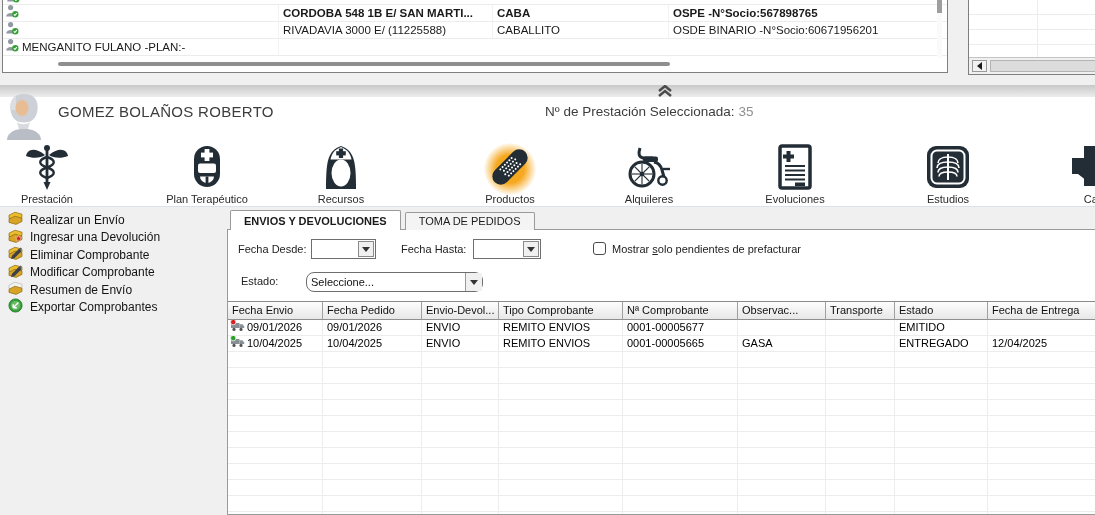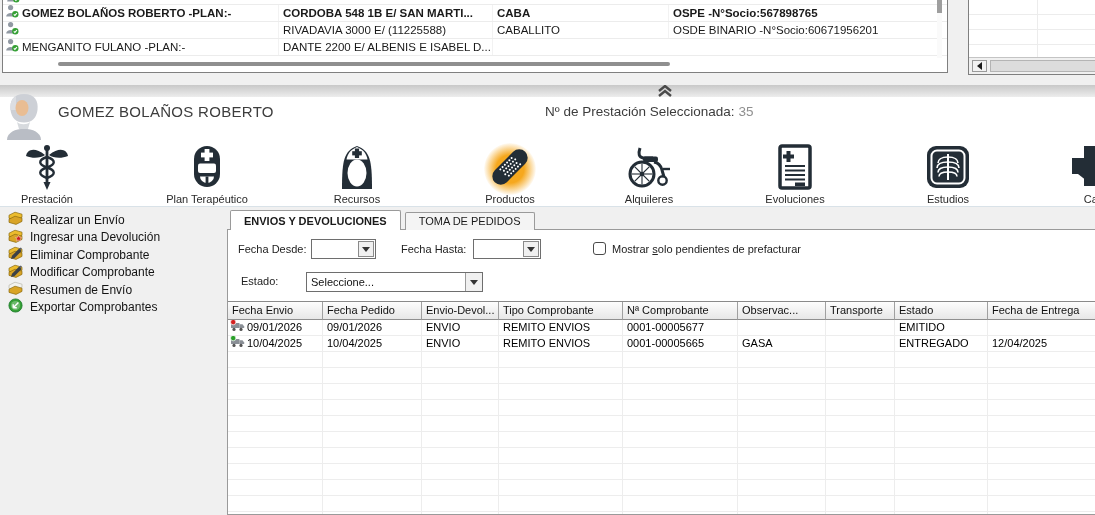--- a/index.html
+++ b/index.html
@@ -105,21 +105,20 @@
       </div>
     <div id="top-grid-rows">
         <div class="tg-row selected">
           <div class="tg-cell namecell">
             <span><svg width="14" height="14" viewBox="0 0 14 14">
                 <circle cx="5.6" cy="3.6" r="2.6" fill="#9199a3"></circle>
                 <path d="M1.2 12.6 C1.2 7.8,10 7.8,10 12.6 Z" fill="#9199a3"></path>
                 <circle cx="10.3" cy="10.3" r="3.2" fill="#35a035"></circle>
                 <path d="M8.8 10.3 l1.1 1.1 2-2.3" stroke="#fff" stroke-width="1.1" fill="none"></path>
               </svg></span>
-            <span>GOMEZ BOLAÑOS ROBERTO -PLAN:-</span>
           </div>
           <div class="tg-cell">CORDOBA 548 1B E/ SAN MARTI...</div>
           <div class="tg-cell">CABA</div>
           <div class="tg-cell" style="border-right:none">OSPE -N°Socio:567898765</div>
         </div>
         <div class="tg-row">
           <div class="tg-cell namecell">
             <span><svg width="14" height="14" viewBox="0 0 14 14">
                 <circle cx="5.6" cy="3.6" r="2.6" fill="#9199a3"></circle>
                 <path d="M1.2 12.6 C1.2 7.8,10 7.8,10 12.6 Z" fill="#9199a3"></path>
@@ -134,21 +133,20 @@
         <div class="tg-row">
           <div class="tg-cell namecell">
             <span><svg width="14" height="14" viewBox="0 0 14 14">
                 <circle cx="5.6" cy="3.6" r="2.6" fill="#9199a3"></circle>
                 <path d="M1.2 12.6 C1.2 7.8,10 7.8,10 12.6 Z" fill="#9199a3"></path>
                 <circle cx="10.3" cy="10.3" r="3.2" fill="#35a035"></circle>
                 <path d="M8.8 10.3 l1.1 1.1 2-2.3" stroke="#fff" stroke-width="1.1" fill="none"></path>
               </svg></span>
             <span>MENGANITO FULANO -PLAN:-</span>
           </div>
-          <div class="tg-cell">DANTE 2200 E/ ALBENIS E ISABEL D...</div>
         </div>
       </div>
     <div id="tg-vscroll">
         <div class="thumb"></div>
       </div>
     <div id="tg-hscroll"></div>
   </div>
 
   <div id="side-grid">
     <div class="sg-rows"></div>
@@ -201,21 +199,21 @@
               <rect x="7" y="2" width="26" height="41" rx="13" fill="#232d36"></rect>
               <rect x="17.6" y="5" width="4.8" height="12" fill="#fff"></rect>
               <rect x="14" y="8.6" width="12" height="4.8" fill="#fff"></rect>
               <rect x="11" y="19.5" width="18" height="9.5" rx="2" fill="#fff"></rect>
               <path d="M13 32.5 a7 6.5 0 0 0 14 0 Z" fill="#fff"></path>
               <rect x="18.6" y="32.5" width="2.8" height="7" fill="#232d36"></rect>
             </svg></span>
         </div>
         <div class="tool-label">Plan Terapéutico</div>
       </div>
-      <div class="tool-item" style="left: 297px;">
+      <div class="tool-item" style="left: 281px;">
         <div class="tool-icon">
           <span><svg width="40" height="46" viewBox="0 0 40 46">
               <path d="M20 2 C7 7,5 16,5 45 L35 45 C35 16,33 7,20 2 Z" fill="#232d36"></path>
               <path d="M20 3 C13 6,10.5 10,9.5 15.5 L30.5 15.5 C29.5 10,27 6,20 3 Z" fill="#fff"></path>
               <rect x="17.9" y="4.5" width="4.2" height="9.5" fill="#232d36"></rect>
               <rect x="15.2" y="7.2" width="9.6" height="4.2" fill="#232d36"></rect>
               <ellipse cx="20" cy="29" rx="9.5" ry="13.5" fill="#fff"></ellipse>
             </svg></span>
         </div>
         <div class="tool-label">Recursos</div>
@@ -392,21 +390,21 @@
     <div class="flabel" style="left:173px; top:13px;"><span>Fecha Hasta:</span></div>
     <div class="combo" style="left:245px; top:9px; width:68px;">
       <span></span>
       <div class="dc-btn">
           <div class="tri-down"></div>
         </div>
     </div>
     <div id="cb"></div>
     <div id="cb-label"><span>Mostrar </span><span class="accel">s</span><span>olo pendientes de prefacturar</span></div>
     <div class="flabel" style="left:13px; top:45px;"><span>Estado:</span></div>
-    <div class="combo" style="left:78px; top:42px; width:177px;">
+    <div class="combo" style="left:78px; top:42px; width:177px;border-radius:8px;">
       <span>Seleccione...</span>
       <div class="ec-btn">
           <div class="tri-down"></div>
         </div>
     </div>
     <div id="grid">
       <div class="g-hrow" id="grid-header">
           <div class="gh" style="width: 95px;">Fecha Envio</div>
           <div class="gh" style="width: 99px;">Fecha Pedido</div>
           <div class="gh" style="width: 77px;">Envio-Devol...</div>

